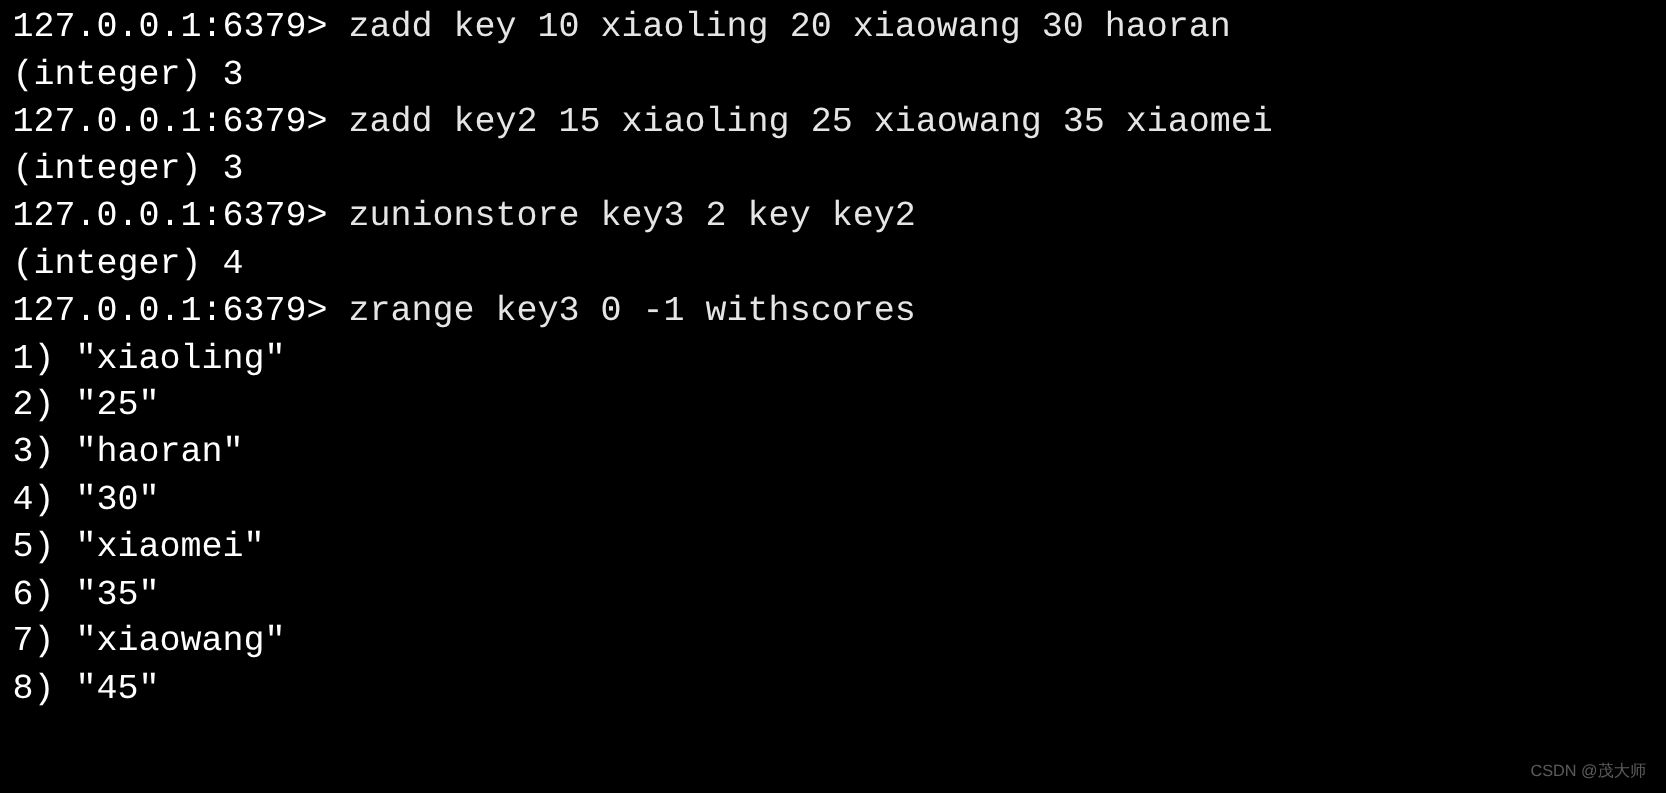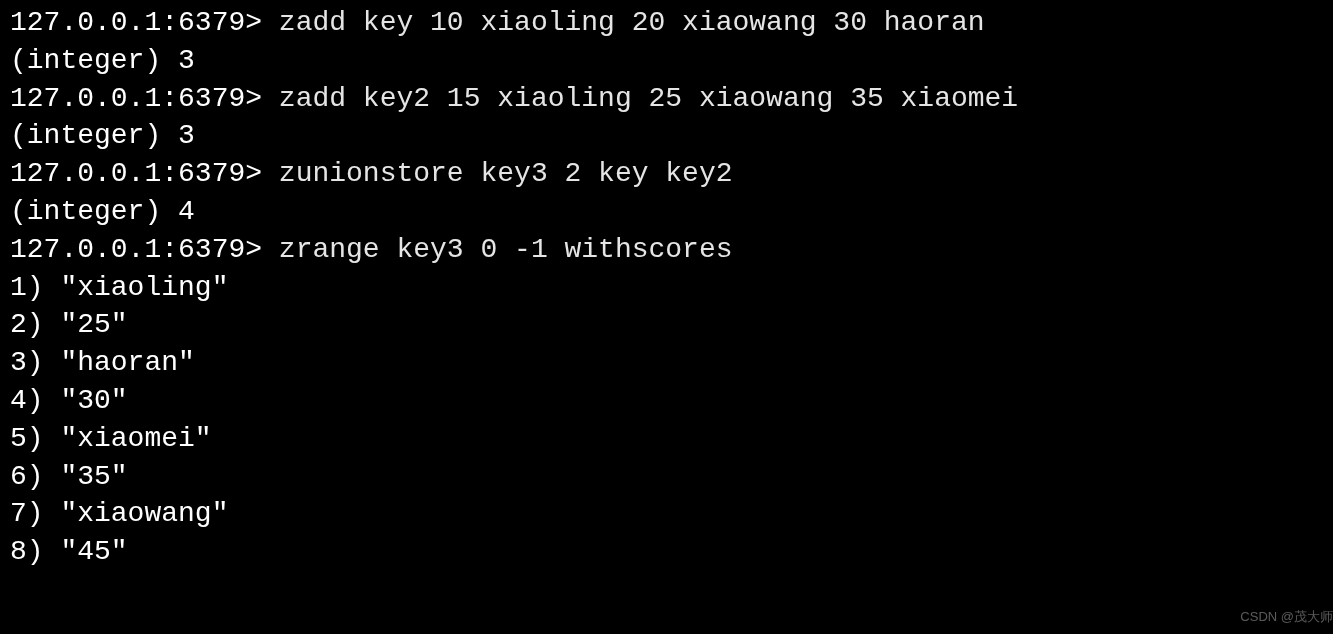--- a/index.html
+++ b/index.html
@@ -33,21 +33,21 @@
     .command {
       color: #e5e5e5;
     }
     .output {
       color: #ffffff;
       font-family: Liberation Mono, monospace;
     }
     .watermark {
       position: absolute;
       bottom: 8px;
-      right: 0;
+      right: 16px;
       font-size: 13px;
       color: rgba(200, 200, 200, 0.45);
       font-family: Arial, sans-serif;
     }
   </style>
 </head>
 <body>
 
 <div class="terminal" id="terminal-container"><div class="line"><span class="prompt">127.0.0.1:6379&gt; </span><span class="command">zadd key 10 xiaoling 20 xiaowang 30 haoran</span></div><div class="line"><span class="output">(integer) 3</span></div><div class="line"><span class="prompt">127.0.0.1:6379&gt; </span><span class="command">zadd key2 15 xiaoling 25 xiaowang 35 xiaomei</span></div><div class="line"><span class="output">(integer) 3</span></div><div class="line"><span class="prompt">127.0.0.1:6379&gt; </span><span class="command">zunionstore key3 2 key key2</span></div><div class="line"><span class="output">(integer) 4</span></div><div class="line"><span class="prompt">127.0.0.1:6379&gt; </span><span class="command">zrange key3 0 -1 withscores</span></div><div class="line"><span class="output">1) "xiaoling"</span></div><div class="line"><span class="output">2) "25"</span></div><div class="line"><span class="output">3) "haoran"</span></div><div class="line"><span class="output">4) "30"</span></div><div class="line"><span class="output">5) "xiaomei"</span></div><div class="line"><span class="output">6) "35"</span></div><div class="line"><span class="output">7) "xiaowang"</span></div><div class="line"><span class="output">8) "45"</span></div></div>
 

